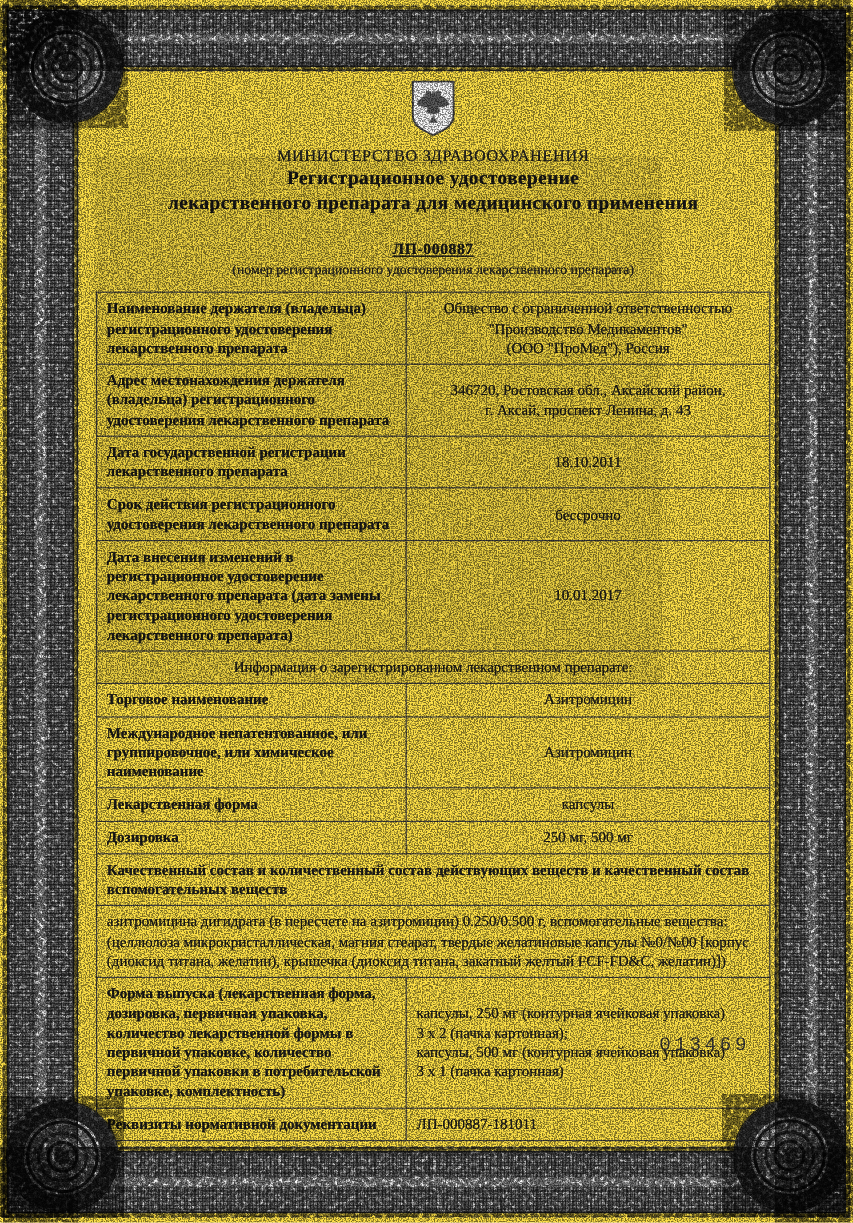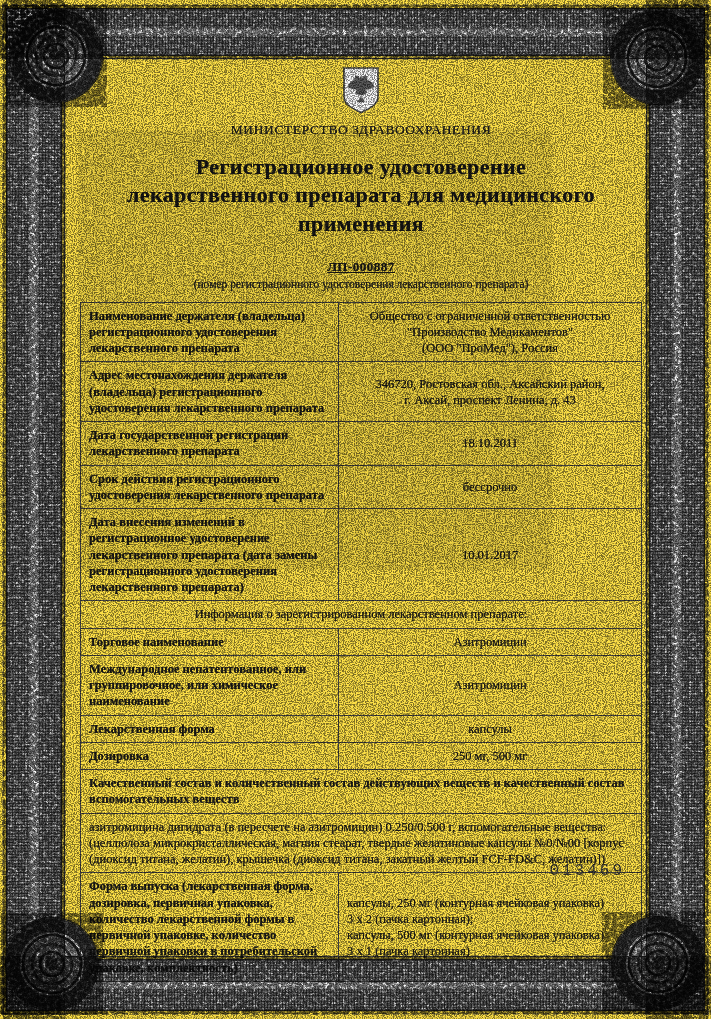--- a/index.html
+++ b/index.html
@@ -42,21 +42,21 @@
     box-shadow:0 0 0 1px #333;
   }
   .c-tl{left:10px;top:10px}.c-tr{right:8px;top:12px}.c-bl{left:6px;bottom:9px}.c-br{right:7px;bottom:10px}
   .inner-frame{position:absolute;inset:58px 64px 62px 64px;border:1px solid #4a4a4a;
     box-shadow:0 0 0 3px rgba(90,90,90,.18);pointer-events:none;}
   
   .content{position:absolute;left:80px;right:69px;top:60px;text-align:center;
     text-shadow:0 0 .5px rgba(25,25,25,.8);}
   .emblem{width:40px;height:48px;margin:6px auto 0;}
   .ministry{margin-top:8px;font-size:13.5px;letter-spacing:.6px;line-height:1.25;color:#262626;}
-  .doc-title{margin-top:14px;font-size:22px;font-weight:bold;letter-spacing:.4px;line-height:1.3;color:#1a1a1a;}
+  .doc-title{font-size:16px;font-weight:bold;letter-spacing:.4px;line-height:1.3;color:#1a1a1a;}
   .reg-number{margin-top:20px;font-size:13px;font-weight:bold;text-decoration:underline;letter-spacing:.5px;}
   .reg-caption{margin-top:3px;font-size:11.5px;color:#2b2b2b;}
   
   table.cert{width:100%;margin-top:12px;border-collapse:collapse;table-layout:fixed;
     font-size:12.5px;line-height:1.3;text-align:left;}
   table.cert td{border:1px solid #454545;padding:5px 8px;vertical-align:middle;}
   table.cert col.c1{width:46%;}
   td.lbl{font-weight:bold;color:#1c1c1c;}
   td.val{text-align:center;}
   td.val.left{text-align:left;}
@@ -163,20 +163,24 @@
         </tr>
         <tr>
           <td colspan="2">азитромицина дигидрата (в пересчете на азитромицин) 0.250/0.500 г, вспомогательные вещества: (целлюлоза микрокристаллическая, магния стеарат, твердые желатиновые капсулы №0/№00 [корпус (диоксид титана, желатин), крышечка (диоксид титана, закатный желтый FCF-FD&amp;C, желатин)])</td>
         </tr>
         <tr>
           <td class="lbl">Форма выпуска (лекарственная форма, дозировка, первичная упаковка, количество лекарственной формы в первичной упаковке, количество первичной упаковки в потребительской упаковке, комплектность)</td>
           <td class="val left pre">капсулы, 250 мг (контурная ячейковая упаковка)
 3 х 2 (пачка картонная);
 капсулы, 500 мг (контурная ячейковая упаковка)
 3 х 1 (пачка картонная)</td>
+        </tr>
+        <tr>
+          <td class="lbl">Реквизиты нормативной документации</td>
+          <td class="val left">ЛП-000887-181011</td>
         </tr>
       </tbody>
     </table>
   </div>
 
   <div class="serial">013469</div>
 
   <svg class="noise" width="711" height="1019" aria-hidden="true">
     <defs>
       <filter id="fgrain" x="0%" y="0%" width="100%" height="100%">

